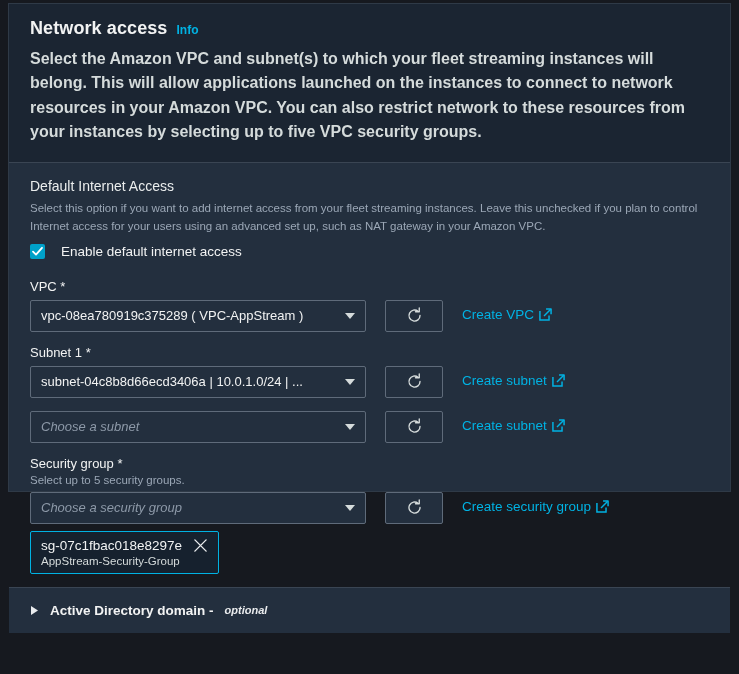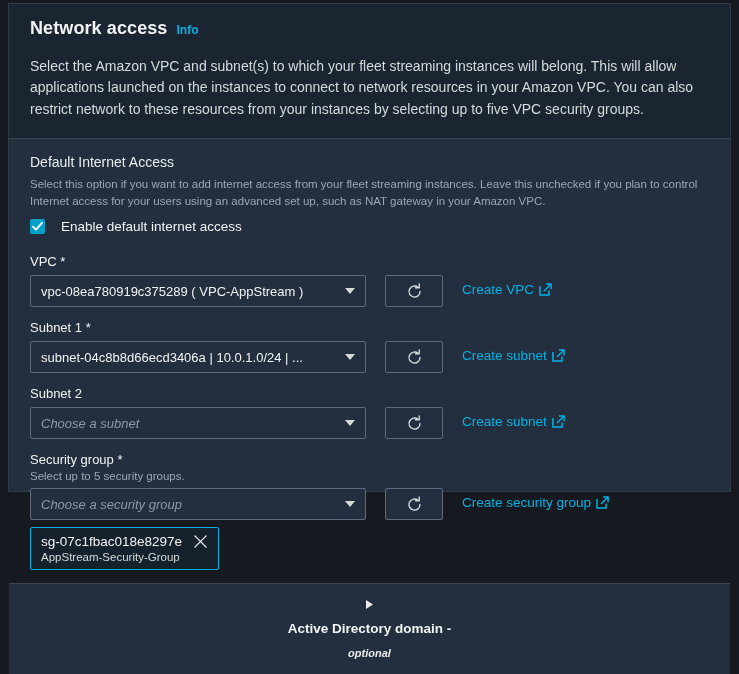--- a/index.html
+++ b/index.html
@@ -26,23 +26,24 @@
   .header-titlerow { display: flex; align-items: baseline; gap: 9px; }
   .header-title {
     font-size: 18px; font-weight: bold; color: #f2f3f3;
     letter-spacing: .1px;
   }
   .info-link {
     font-size: 12px; font-weight: bold; color: #00b2e3;
     cursor: pointer; text-decoration: none;
   }
   .header-desc {
-    margin-top: 17px;
-    font-size: 14px; line-height: 1.52; color: #d5dbdb;
+    margin-top: 8px;
+    font-size: 16px; line-height: 1.52; color: #d5dbdb;
     max-width: 690px;
+    font-weight: bold;
   }
   
   .body { padding: 15px 21px 0 21px; flex: 1 1 auto; }
   .section-title { font-size: 14px; color: #eaeded; margin-bottom: 6px; }
   .section-desc {
     font-size: 11.5px; line-height: 1.5; color: #9ba7b6;
     max-width: 678px; margin-bottom: 9px;
   }
   
   .check-row { display: flex; align-items: center; gap: 16px; margin-bottom: 20px; }
@@ -99,21 +100,21 @@
   .token-top { display: flex; align-items: center; gap: 11px; }
   .token-id { font-size: 13.5px; color: #f2f3f3; }
   .token-x { line-height: 0; cursor: pointer; }
   .token-sub { font-size: 11.5px; color: #d5dbdb; margin-top: 2px; }
   
   .footer {
     border-top: 1px solid #3a4553;
     padding: 15px 21px;
     background: #232f3e;
   }
-  .footer-row { display: flex; align-items: center; gap: 11px; cursor: pointer; flex-direction: column; }
+  .footer-row { display: flex; align-items: center; gap: 11px; cursor: pointer; }
   .tri { line-height: 0; flex: 0 0 auto; }
   .footer-label { font-size: 13.5px; font-weight: bold; color: #f2f3f3; }
   .footer-opt { font-size: 11px; font-weight: bold; font-style: italic; color: #e9ebed; }
 </style>
 </head>
 <body>
 
 <div class="panel">
 
   <div class="header">
@@ -182,21 +183,20 @@
         </div>
         <a class="create-link"><span>Create subnet</span><span class="ext"><svg width="13" height="13" viewBox="0 0 14 14">
                 <path d="M1 3.2 L1 13 L10.8 13 L10.8 8" stroke="#00b2e3" stroke-width="1.6" fill="none"></path>
                 <path d="M5.4 8.6 L12.6 1.4" stroke="#00b2e3" stroke-width="1.6" fill="none"></path>
                 <path d="M7.6 1.2 L13 1.2 L13 6.6" stroke="#00b2e3" stroke-width="1.6" fill="none" stroke-linejoin="round"></path>
               </svg></span></a>
       </div>
     </div>
 
     <div class="field-group">
-      <div class="field-label">Subnet 2</div>
       <div class="field-row">
         <div class="select">
           <span class="select-value placeholder">Choose a subnet</span>
           <span class="caret">
             <svg width="12" height="8" viewBox="0 0 12 8">
                 <path d="M1 1 L11 1 L6 7 Z" fill="#d5dbdb"></path>
               </svg>
           </span>
         </div>
         <div class="refresh-btn">

